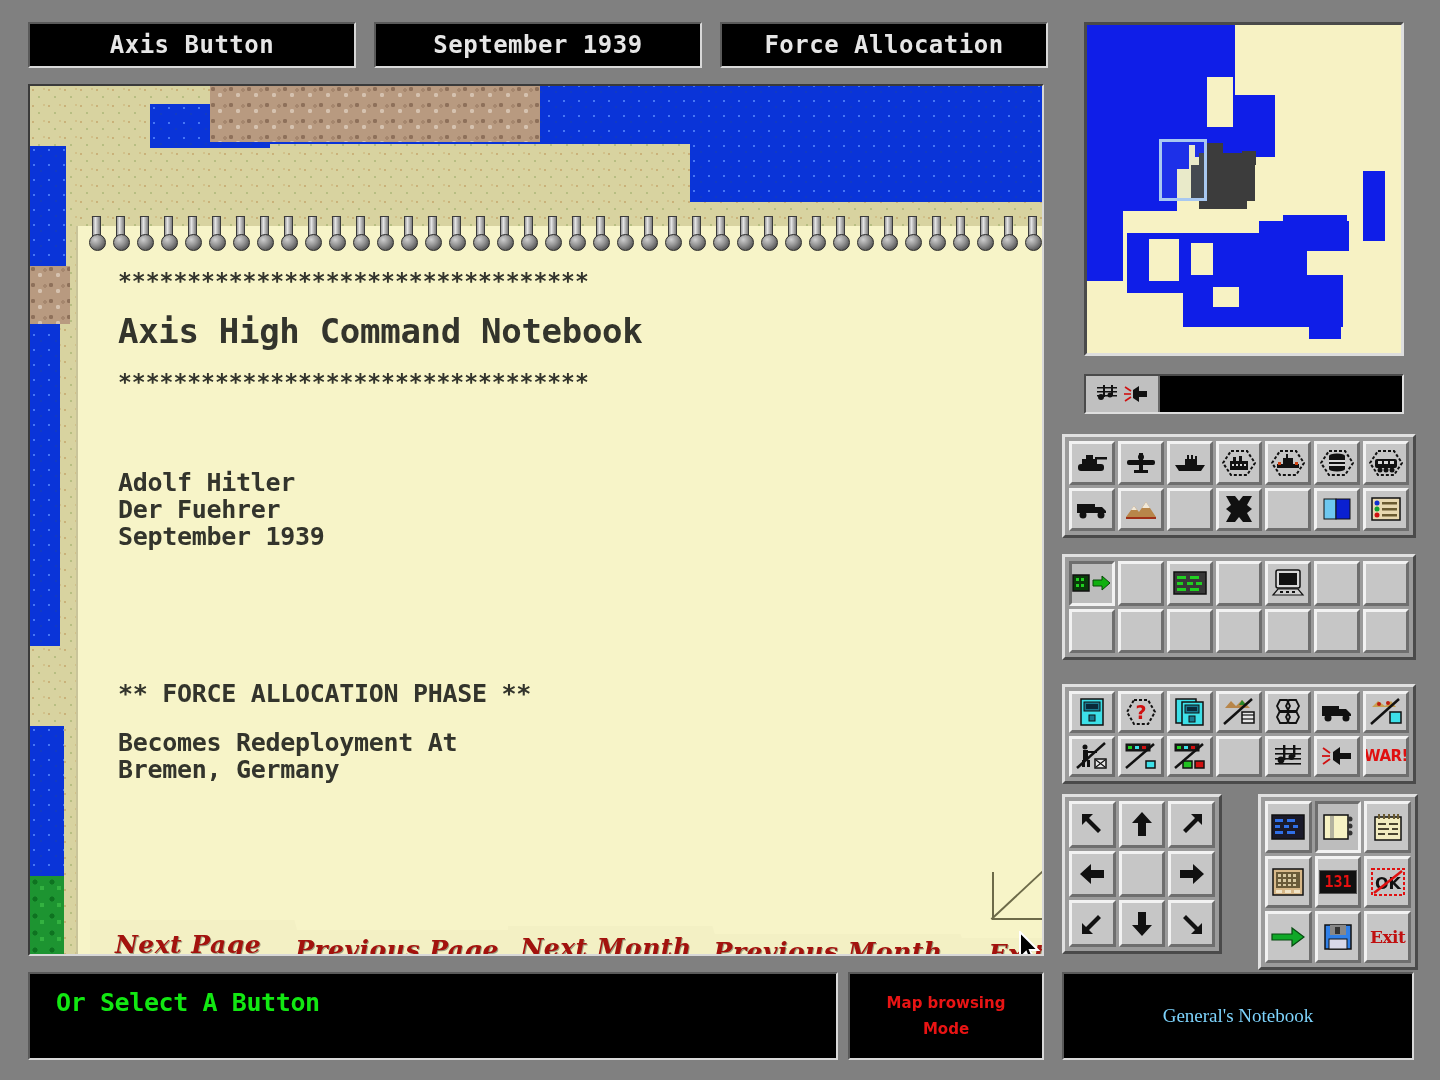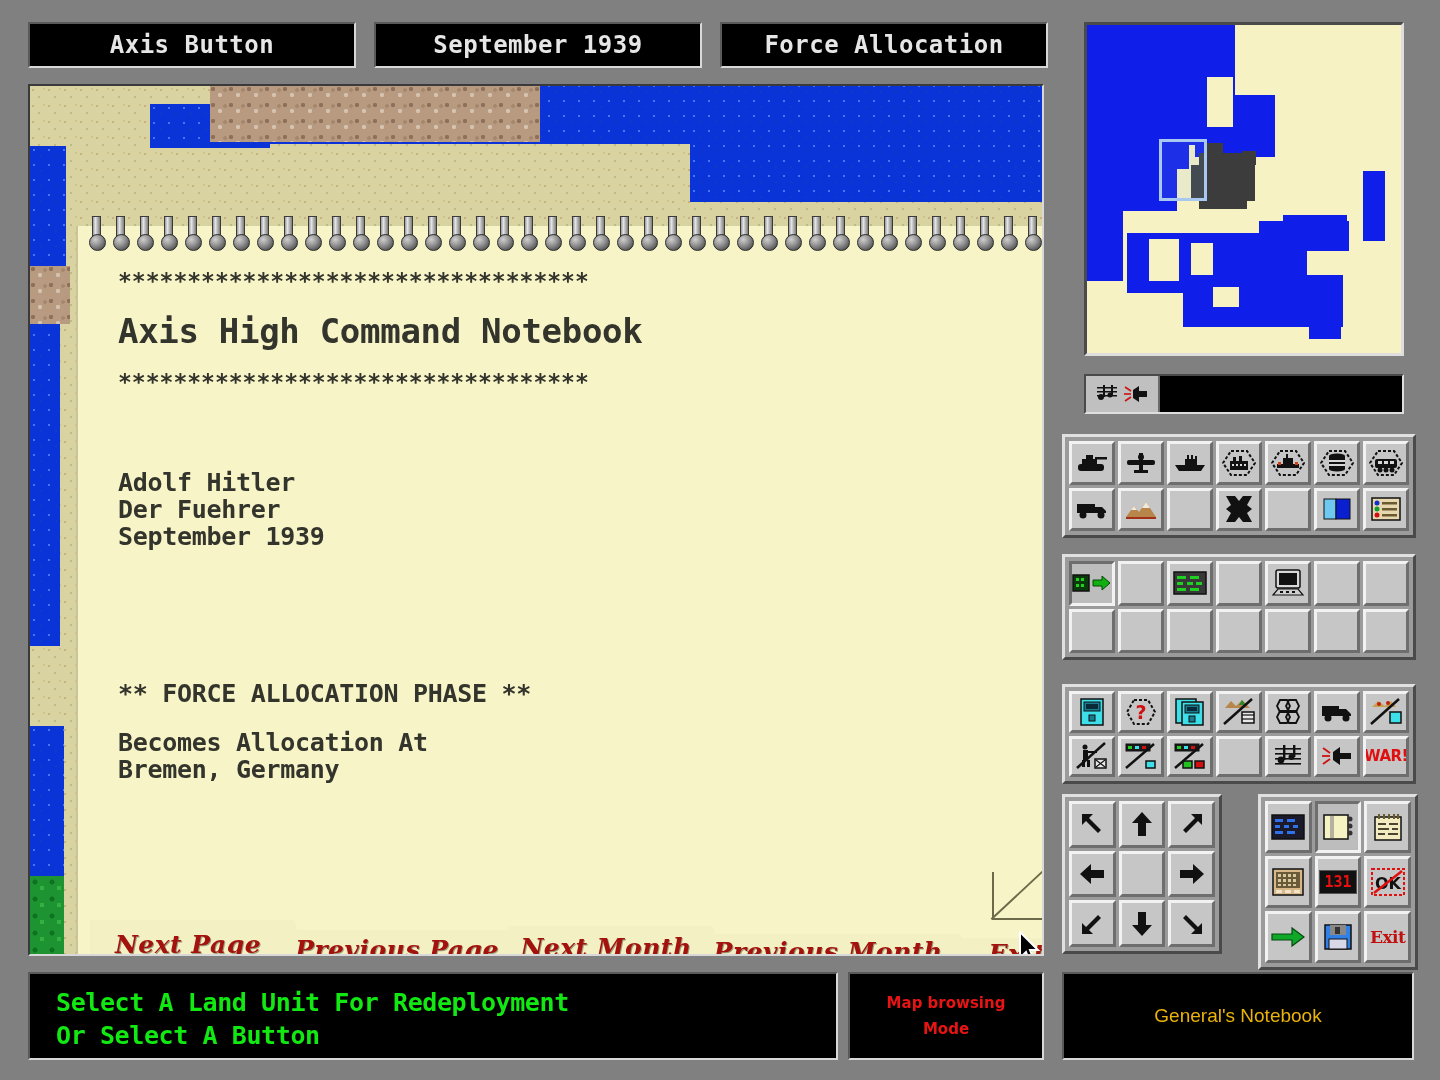--- a/index.html
+++ b/index.html
@@ -173,21 +173,21 @@
     color: #e81414; font-family: "DejaVu Sans", sans-serif;
     font-size: 15px; font-weight: bold;
   }
   #status-right {
     position: absolute; left: 1062px; top: 972px; width: 352px; height: 88px;
     background: #000;
     border: 2px solid; border-color: #5a5a5a #d8d8d8 #d8d8d8 #5a5a5a;
     display: flex; align-items: center; justify-content: center;
   }
   #status-right .ln {
-    color: #eab308; font-family: Liberation Sans, sans-serif; font-size: 19px;
+    color: #7dd3fc; font-family: Liberation Serif, serif; font-size: 19px;
   }
 
   
   #minimap-frame {
     position: absolute; left: 1084px; top: 22px; width: 320px; height: 334px;
     border: 3px solid; border-color: #4a4a4a #dedede #dedede #4a4a4a;
     background: #f7f2c4; overflow: hidden;
   }
   .mm-sea { position: absolute; background: #0f1ee8; }
   .mm-land { position: absolute; background: #f7f2c4; }
@@ -353,21 +353,21 @@
         <div class="nb-line nb-title">Axis High Command Notebook</div>
         <div class="nb-gap-sm"></div>
         <div class="nb-line nb-stars">**********************************</div>
         <div class="nb-gap-lg"></div>
         <div class="nb-line">Adolf Hitler</div>
         <div class="nb-line">Der Fuehrer</div>
         <div class="nb-line">September 1939</div>
         <div class="nb-gap-lg" style="height:130px;"></div>
         <div class="nb-line">** FORCE ALLOCATION PHASE **</div>
         <div class="nb-gap-sm"></div>
-        <div class="nb-line">Becomes Allocation At</div>
+        <div class="nb-line">Becomes Redeployment At</div>
         <div class="nb-line">Bremen, Germany</div>
       </div>
 
       <div id="page-curl"></div>
 
       <div id="tabs">
         <div class="tab" style="left:0; width:196px;">
 
           <span class="lbl">Next Page</span>
           <span class="slant r"></span>
@@ -393,21 +393,20 @@
         </div>
       </div>
     </div>
 
     <svg id="cursor" viewBox="0 0 24 34">
       <path d="M2,1 L2,27 L8,21 L12,31 L16,29 L12,19 L20,19 Z" fill="#000" stroke="#fff" stroke-width="2"></path>
     </svg>
   </div>
 
   <div id="status-main">
-    <div class="ln">Select A Land Unit For Redeployment</div>
     <div class="ln">Or Select A Button</div>
   </div>
   <div id="status-mode">
     <div class="ln">Map browsing</div>
     <div class="ln">Mode</div>
   </div>
   <div id="status-right">
     <div class="ln">General's Notebook</div>
   </div>
 

